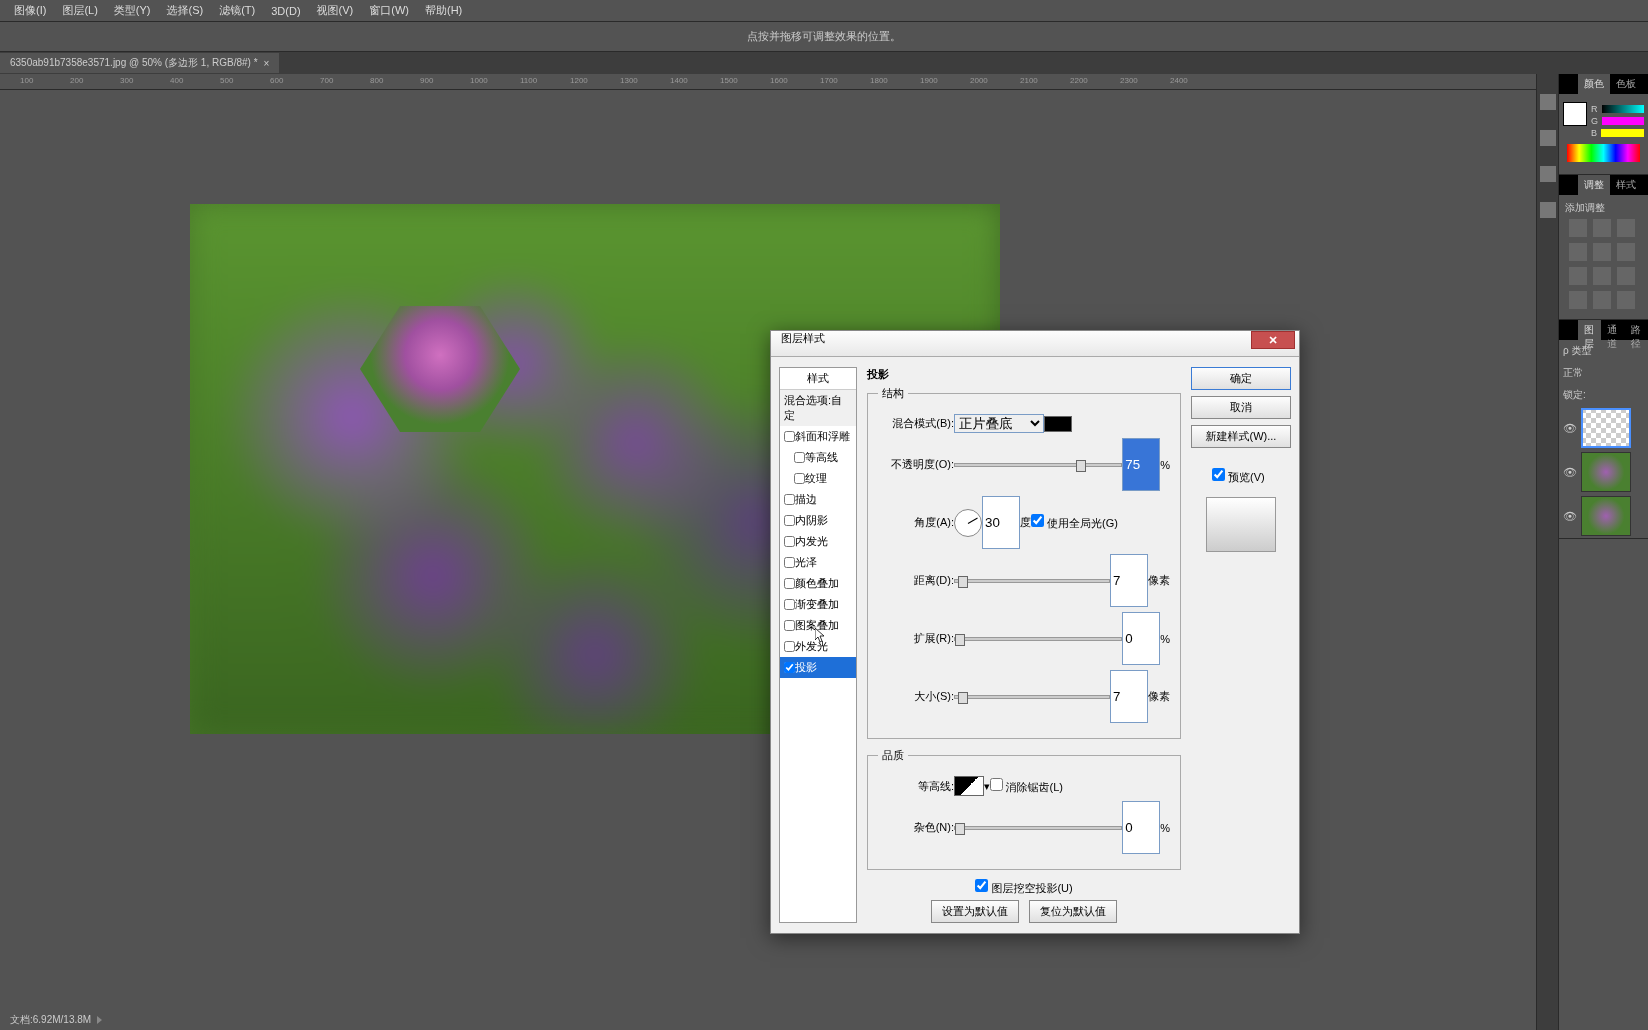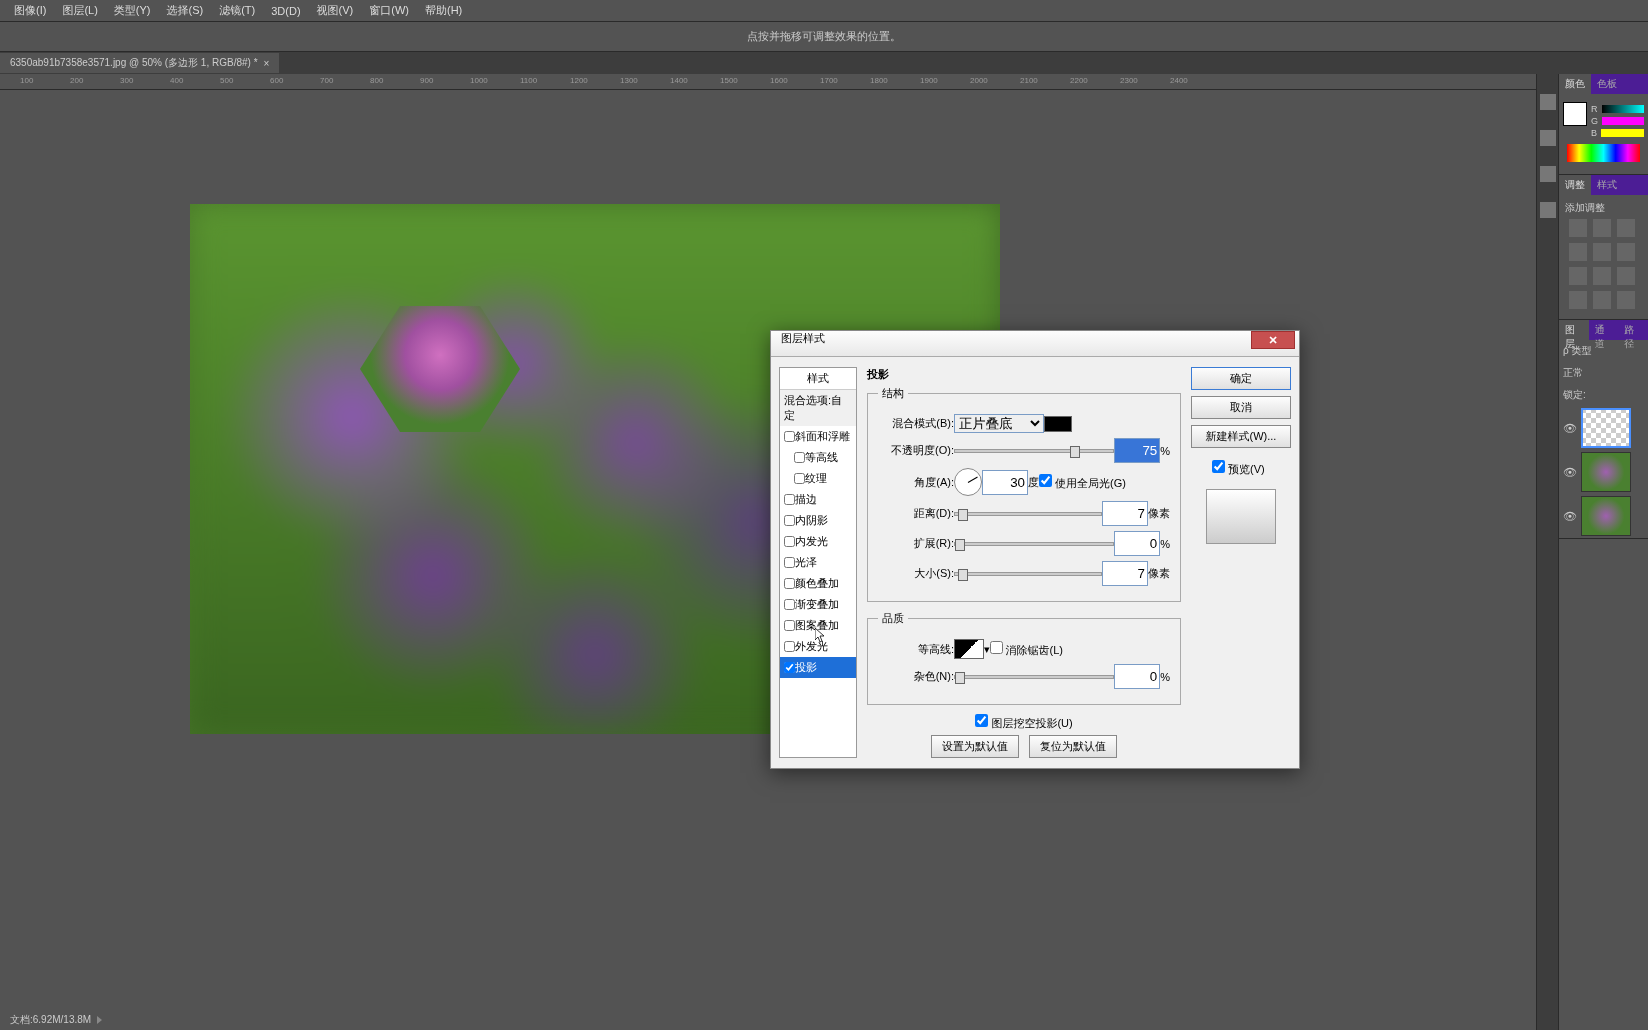--- a/index.html
+++ b/index.html
@@ -27,21 +27,21 @@
 .flower-bg::before { content:''; position:absolute; inset:0; background: radial-gradient(circle at 20% 40%, rgba(150,80,200,0.9) 0%, transparent 18%), radial-gradient(circle at 40% 30%, rgba(140,70,190,0.85) 0%, transparent 15%), radial-gradient(circle at 55% 45%, rgba(130,60,180,0.8) 0%, transparent 20%), radial-gradient(circle at 30% 70%, rgba(120,50,170,0.8) 0%, transparent 18%), radial-gradient(circle at 70% 60%, rgba(100,40,160,0.7) 0%, transparent 20%), radial-gradient(circle at 50% 85%, rgba(110,45,165,0.7) 0%, transparent 18%), linear-gradient(180deg,#5a9530 0%,#3a6520 100%); }
 .hexagon { position:absolute; top:95px; left:170px; width:160px; height:140px; clip-path: polygon(25% 5%, 75% 5%, 100% 50%, 75% 95%, 25% 95%, 0% 50%); background: radial-gradient(circle at 50% 40%, #d070c0 0%, #a050a0 30%, #4a8030 60%); box-shadow: 6px 6px 8px rgba(0,0,0,0.6); }
 
 
 .panel-strip { width: 22px; background:#3d3d3d; border-left:1px solid #2a2a2a; display:flex; flex-direction:column; gap:20px; padding-top:20px; align-items:center; }
 .panel-strip .ico { width:16px; height:16px; background:#777; }
 
 
 .right-panels { width: 90px; background:#535353; border-left:1px solid #2a2a2a; }
 .panel-section { border-bottom:1px solid #2a2a2a; }
-.panel-tabs { display:flex; background:#4c1d95; height:20px; }
+.panel-tabs { display:flex; background:#000000; height:20px;padding-left:19px; }
 .panel-tabs span { padding:3px 6px; font-size:10px; color:#aaa; }
 .panel-tabs span.active { background:#535353; color:#ddd; }
 .color-body { padding:8px 4px; }
 .swatch { width:24px; height:24px; background:#fff; border:1px solid #000; display:inline-block; }
 .rgb-row { display:flex; align-items:center; gap:4px; margin:2px 0; font-size:9px; }
 .rgb-row .bar { flex:1; height:8px; }
 .rgb-row .r { background:linear-gradient(90deg,#000,#0ff); }
 .rgb-row .g { background:linear-gradient(90deg,#f0f,#f0f); }
 .rgb-row .b { background:linear-gradient(90deg,#ff0,#ff0); }
 .spectrum { height:18px; background:linear-gradient(90deg,red,yellow,lime,cyan,blue,magenta,red); margin:4px; }
@@ -69,21 +69,21 @@
 .style-list .item.selected { background:#1e6fd8; color:#fff; }
 .style-list input[type=checkbox]{ width:11px; height:11px; }
 
 .settings { flex:1; }
 .settings fieldset { border:1px solid #aaa; padding:8px 10px 10px; margin-bottom:9px; }
 .settings legend { padding:0 4px; }
 .srow { display:flex; align-items:center; margin:5px 0; }
 .srow label { width:76px; text-align:right; }
 .srow .slider { flex:1; height:4px; background:#ccc; position:relative; border:1px solid #999; }
 .srow .slider .handle { position:absolute; top:-4px; width:10px; height:12px; background:#ddd; border:1px solid #666; }
-.srow input[type=text] { width:46px; border:1px solid #7a9cc6; padding:4px 2px; text-align:right; }
+.srow input[type=text] { width:38px; border:1px solid #7a9cc6; padding:18px 2px; text-align:left; }
 .srow input.sel { background:#3875d7; color:#fff; }
 .srow select { width:90px; border:1px solid #7a9cc6; }
 .angle-dial { width:28px; height:28px; border:1px solid #888; border-radius:50%; position:relative; background:#fff; }
 .angle-dial::after { content:''; position:absolute; left:50%; top:50%; width:11px; height:1px; background:#000; transform-origin:left; transform:rotate(-30deg); }
 .color-chip { width:28px; height:16px; background:#000; border:1px solid #666; }
 .contour-chip { width:30px; height:20px; border:1px solid #666; background:linear-gradient(135deg,#000 0%,#000 50%,#fff 50%,#fff 100%); }
 .btn-row { display:flex; gap:10px; justify-content:center; margin-top:4px; }
 .btn-row button, .side-buttons button { padding:3px 10px; border:1px solid #888; background:linear-gradient(180deg,#fdfdfd,#e0e0e0); font-size:11px; min-width:70px; }
 .side-buttons { width:100px; display:flex; flex-direction:column; gap:6px; align-items:stretch; }
 .side-buttons button.primary { border:1px solid #3a7bd5; }
@@ -377,21 +377,21 @@
       <div class="btn-row">
         <button>设置为默认值</button>
         <button>复位为默认值</button>
       </div>
     </div>
 
     <div class="side-buttons">
       <button class="primary">确定</button>
       <button>取消</button>
       <button>新建样式(W)...</button>
-      <label style="margin-top:6px;padding-left:21px;"><input type="checkbox" checked="" style=""> <span>预览(V)</span></label>
+      <label style="margin-top:14px;padding-left:21px;"><input type="checkbox" checked="" style=""> <span>预览(V)</span></label>
       <div class="preview-box"></div>
     </div>
   </div>
 </div>
 
 <div class="cursor">
   <svg viewBox="0 0 12 16">
       <path d="M0 0 L0 12 L3 9 L5 14 L7 13 L5 8 L9 8 Z" fill="#fff" stroke="#000" stroke-width="0.8"></path>
     </svg>
 </div>

